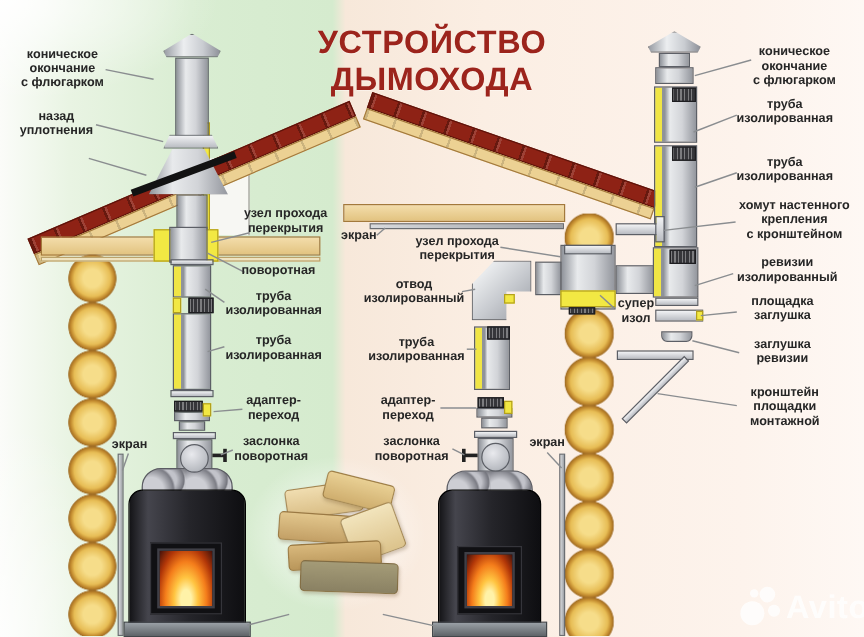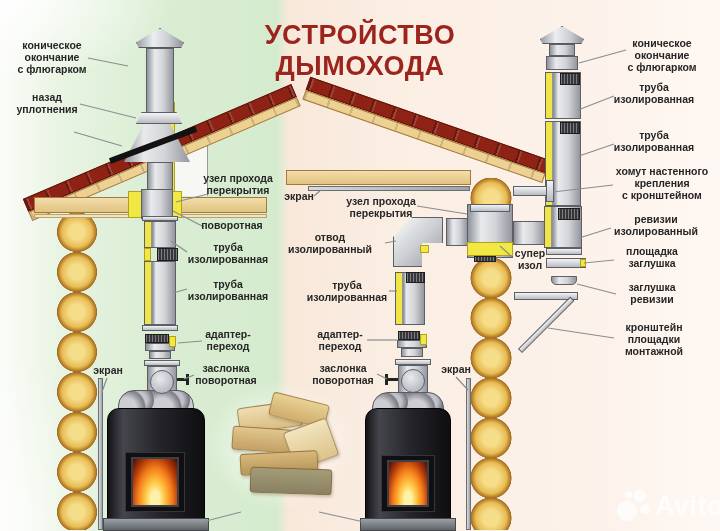--- a/index.html
+++ b/index.html
@@ -231,21 +231,21 @@
   <div class="lbl" style="left:186px;top:279px;width:84px;">труба
 изолированная</div>
   <div class="lbl" style="left:200px;top:329px;width:56px;">адаптер-
 переход</div>
   <div class="lbl" style="left:192px;top:363px;width:68px;">заслонка
 поворотная</div>
   <div class="lbl" style="left:88px;top:365px;width:40px;">экран</div>
   <div class="lbl" style="left:281px;top:191px;width:36px;">экран</div>
   <div class="lbl" style="left:341px;top:196px;width:80px;">узел прохода
 перекрытия</div>
-  <div class="lbl" style="left:284px;top:232px;width:92px;">отвод
+  <div class="lbl" style="left:299px;top:232px;width:92px;">отвод
 изолированный</div>
   <div class="lbl" style="left:510px;top:248px;width:40px;">супер
 изол</div>
   <div class="lbl" style="left:303px;top:280px;width:88px;">труба
 изолированная</div>
   <div class="lbl" style="left:310px;top:329px;width:60px;">адаптер-
 переход</div>
   <div class="lbl" style="left:305px;top:363px;width:76px;">заслонка
 поворотная</div>
   <div class="lbl" style="left:437px;top:364px;width:38px;">экран</div>

